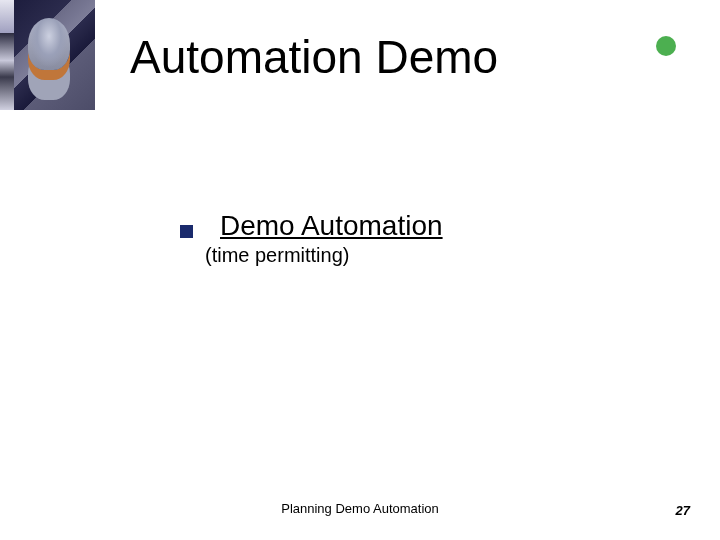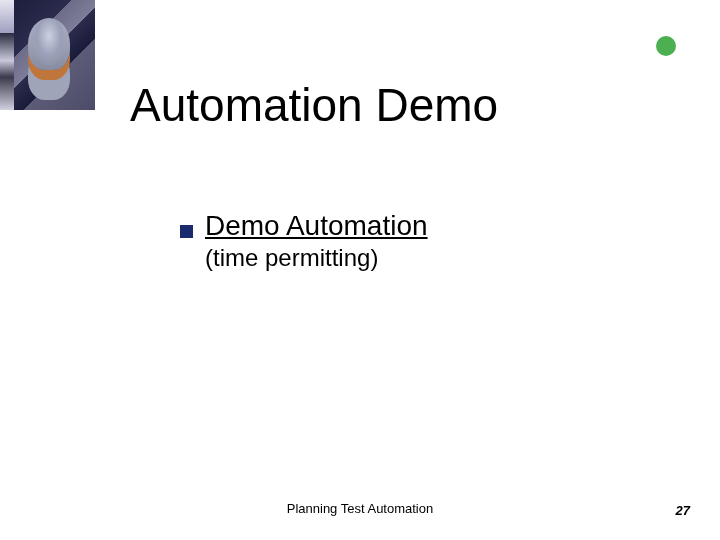--- a/index.html
+++ b/index.html
@@ -52,52 +52,51 @@
     background: #4CAF50;
   }
 
   .slide-title {
     position: absolute;
     top: 30px;
     left: 130px;
     font-size: 46px;
     font-weight: 400;
     color: #000;
-    margin-top: 48px;
   }
 
   .bullet-block {
     position: absolute;
     top: 210px;
     left: 180px;
   }
 
   .bullet-row {
     display: flex;
     align-items: baseline;
-    gap: 12px;
+    gap: 27px;
   }
 
   .bullet-square {
     width: 13px;
     height: 13px;
     background: #1a2a6c;
     flex: 0 0 auto;
     position: relative;
     top: 3px;
   }
 
   .bullet-link {
     font-size: 28px;
     color: #000;
     text-decoration: underline;
   }
 
   .bullet-sub {
-    font-size: 24px;
+    font-size: 20px;
     color: #000;
     margin-left: 25px;
     margin-top: 2px;
   }
 
   .footer-center {
     position: absolute;
     bottom: 24px;
     left: 0;
     width: 100%;
@@ -126,14 +125,14 @@
 <div class="slide-title">Automation Demo</div>
 
 <div class="bullet-block">
   <div class="bullet-row">
     <div class="bullet-square"></div>
     <span class="bullet-link">Demo Automation</span>
   </div>
   <div class="bullet-sub">(time permitting)</div>
 </div>
 
-<div class="footer-center">Planning Test Automation</div>
+<div class="footer-center">Planning Demo Automation</div>
 <div class="footer-page">27</div>
 
 </body></html>

